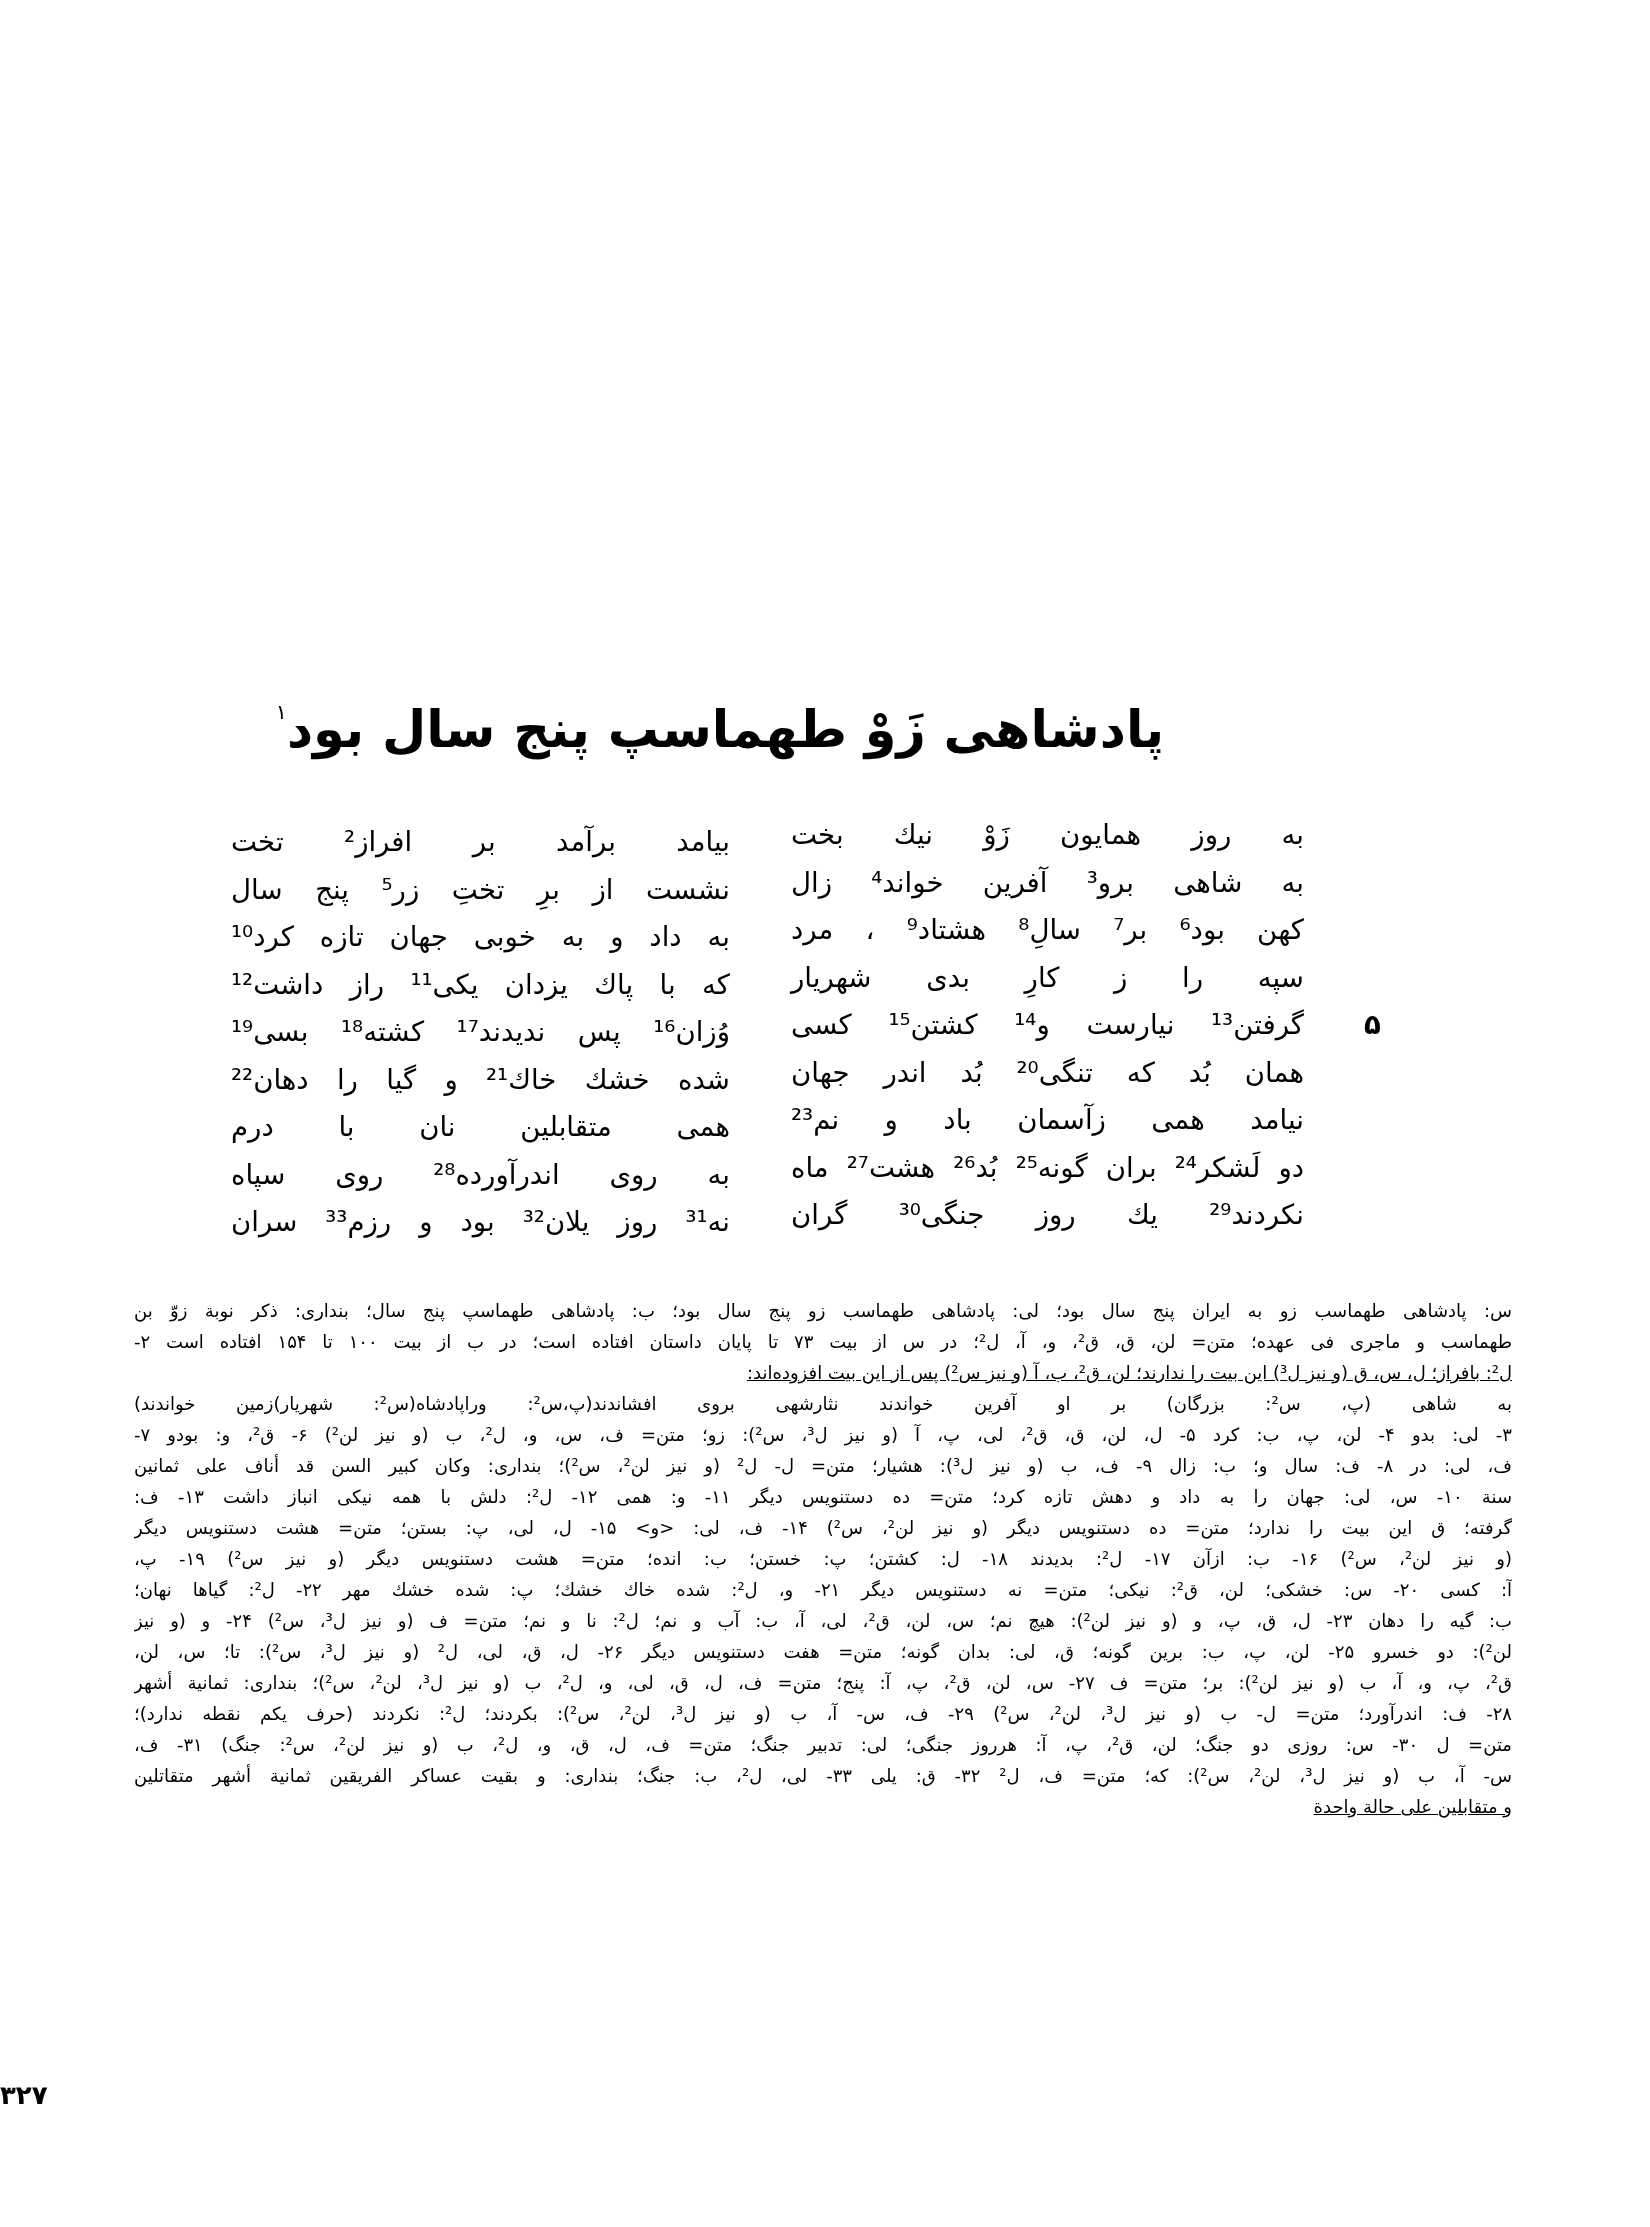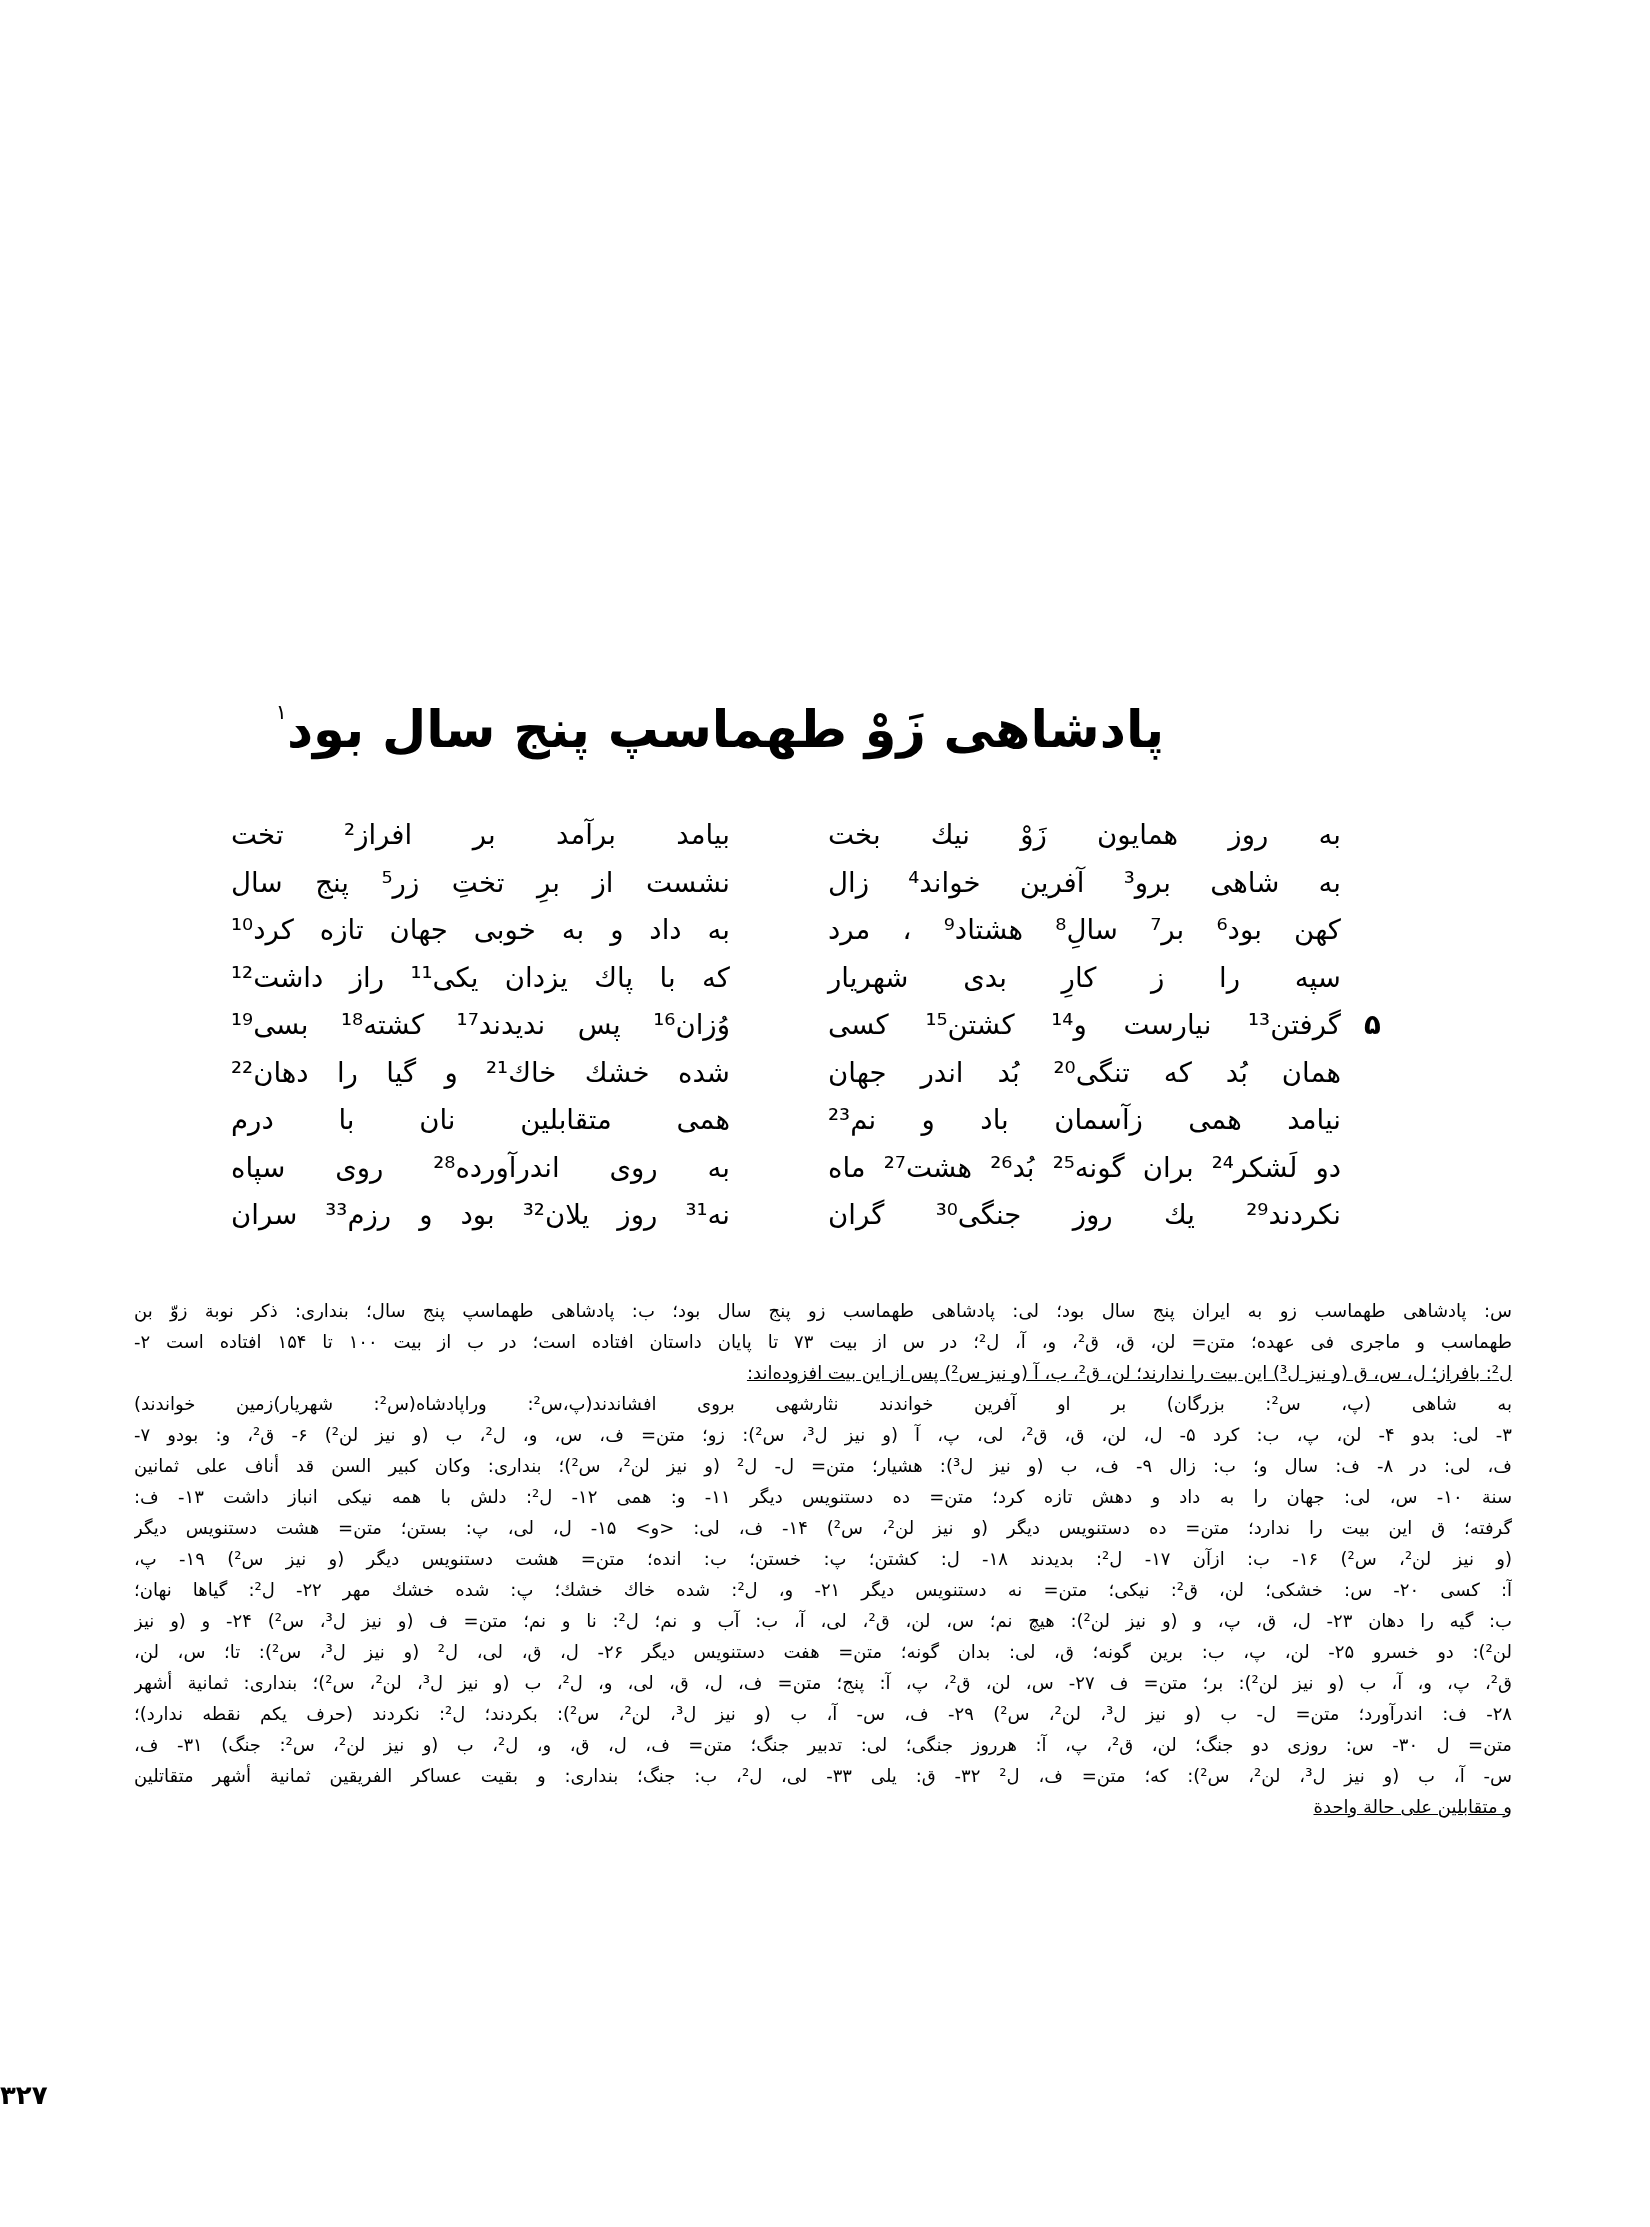--- a/index.html
+++ b/index.html
@@ -16,22 +16,22 @@
   .verses { position: absolute; top: 811px; left: 0; width: 1651px; }
   .verse-row {
     position: absolute; left: 0; width: 1651px; height: 48px;
     direction: rtl;
   }
   .hemistich {
     position: absolute; top: 0; height: 48px; line-height: 48px;
     font-family: "DejaVu Sans", sans-serif; font-size: 27.6px;
     text-align: justify; text-align-last: justify; direction: rtl; white-space: nowrap;
   }
-  .hemistich.first { left: 828px; width: 513px; }
-  .hemistich.second { left: 231px; width: 499px; }
+  .hemistich.first { left: 791px; width: 513px; }
+  .hemistich.second { left: 231px; width: 499px; margin-top: 7px; }
   .verse-number {
     position: absolute; left: 1364px; top: 0; height: 48px; line-height: 48px;
     font-size: 27.6px; font-weight: bold;
   }
   .footnotes {
     position: absolute; top: 1295px; left: 134px; width: 1378px;
     direction: rtl; text-align: justify;
     font-family: "DejaVu Sans", sans-serif; font-size: 18px; line-height: 31px;
   }
   .fn-line { display: block; white-space: nowrap; overflow: hidden; text-align: justify; text-align-last: justify; height: 31px; }

